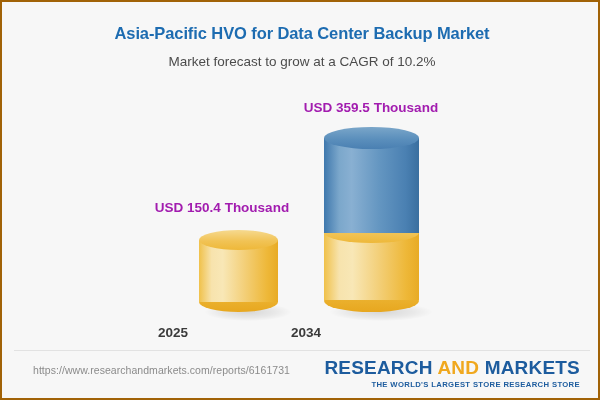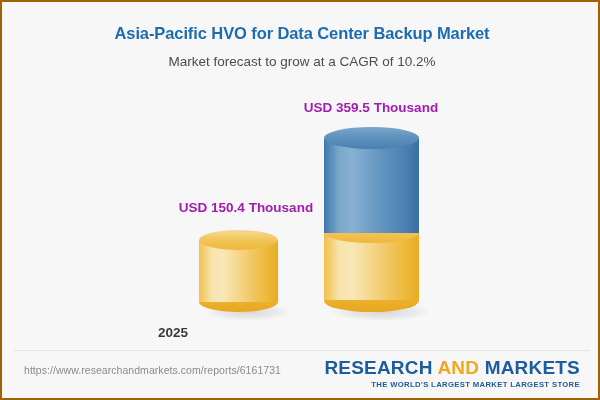--- a/index.html
+++ b/index.html
@@ -142,21 +142,21 @@
   .footer-rule {
     position: absolute;
     left: 12px;
     top: 348px;
     width: 576px;
     height: 1px;
     background: #e2e2e2;
   }
   .footer-url {
     position: absolute;
-    left: 22px;
+    left: 31px;
     top: 362px;
     font-size: 10.5px;
     color: #8b8b8b;
     letter-spacing: 0.05px;
     text-align: center;
   }
   .brand {
     position: absolute;
     right: 18px;
     top: 356px;
@@ -194,43 +194,44 @@
   <div class="plot">
 
     <div class="cyl-shadow" style="left:203px; top:221px; width:86px; height:18px;"></div>
 
     <div class="cyl" style="left:197px; top:148px; width:79px; height:82px;">
       <div class="cyl-bottom-cap bot-yellow" style="top:62px; height:20px;"></div>
       <div class="cyl-body fill-yellow" style="top:10px; height:62px;"></div>
       <div class="cyl-top top-yellow" style="top:0px; height:20px;"></div>
     </div>
 
-    <div class="value-label" style="left:144px; top:118px; width:200px;">USD 150.4 Thousand</div>
+    <div class="value-label" style="left:120px; top:118px; width:200px;">USD 150.4 Thousand</div>
 
     <div class="cat-label" style="left:156px; top:243px; width:160px;">2025</div>
 
     <div class="cyl-shadow" style="left:328px; top:221px; width:102px; height:18px;"></div>
 
     <div class="cyl" style="left:322px; top:45px; width:95px; height:185px;">
 
       <div class="cyl-bottom-cap bot-yellow" style="top:163px; height:22px;"></div>
       <div class="cyl-body fill-yellow" style="top:105px; height:68px;"></div>
       <div class="cyl-top top-yellow" style="top:95px; height:21px;"></div>
 
       <div class="cyl-body fill-blue" style="top:11px; height:95px;"></div>
       <div class="cyl-top top-blue" style="top:0px; height:22px;"></div>
     </div>
 
     <div class="value-label" style="left:269px; top:18px; width:200px;">USD 359.5 Thousand</div>
 
+    <div class="cat-label" style="left:289px; top:243px; width:160px;">2034</div>
 
   </div>
 
   <div class="footer-rule"></div>
 
   <div class="footer-url">https://www.researchandmarkets.com/reports/6161731</div>
 
   <div class="brand">
     <div class="brand-main"><span>RESEARCH </span><span class="brand-and">AND</span><span> MARKETS</span></div>
-    <div class="brand-tag">THE WORLD'S LARGEST MARKET LARGEST STORE</div>
+    <div class="brand-tag">THE WORLD'S LARGEST STORE RESEARCH STORE</div>
   </div>
 
 </div>
 
 </body></html>

